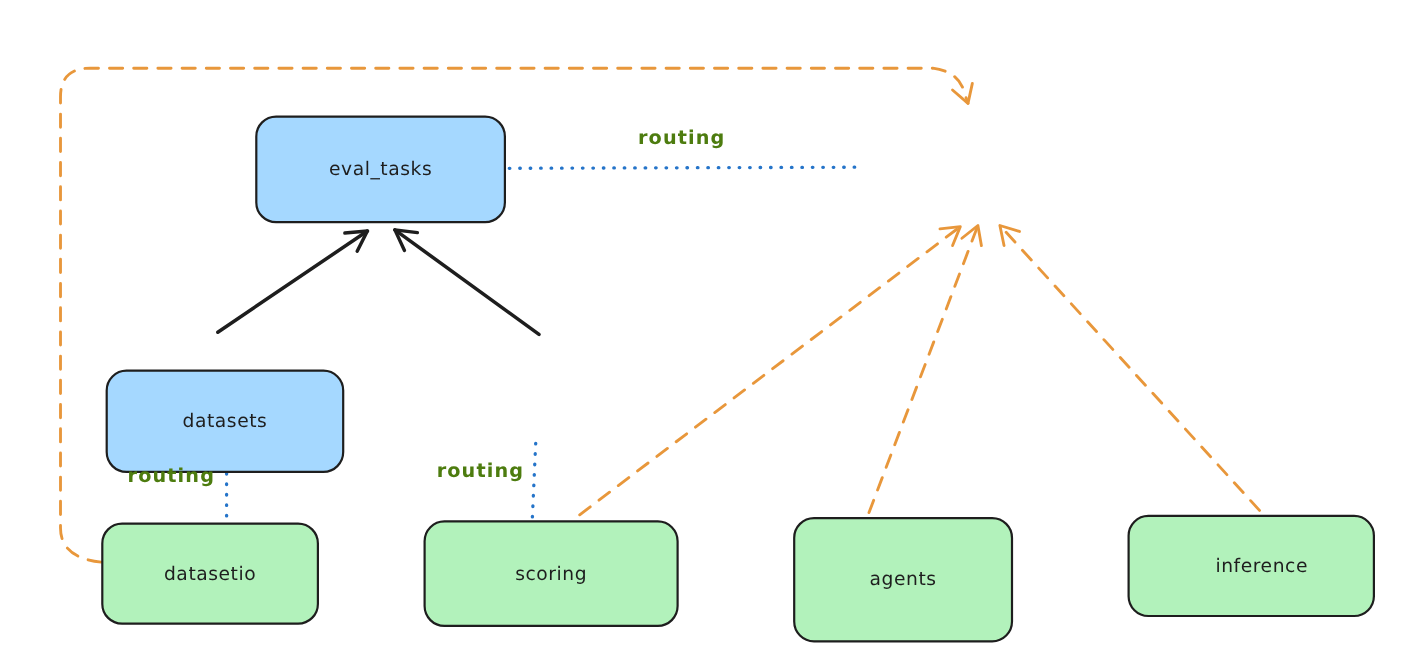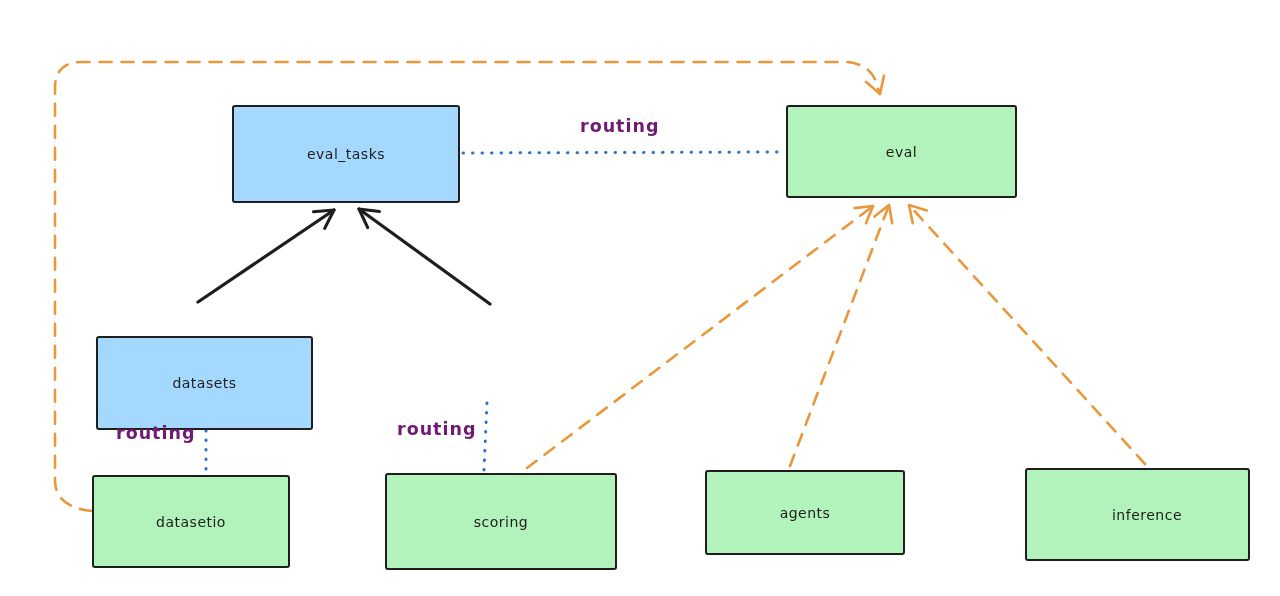--- a/index.html
+++ b/index.html
@@ -9,39 +9,39 @@
     background:#ffffff;
     font-family:"DejaVu Sans", sans-serif;
     overflow:hidden;
   }
   svg.wires{position:absolute;left:0;top:0;z-index:1;}
   .node{
     position:absolute;
     z-index:2;
     display:flex;align-items:center;justify-content:center;
     border:2.6px solid #1e1e1e;
-    border-radius:3px;
-    font-size:14px;
+    border-radius:19px;
+    font-size:17px;
     color:#1e1e1e;
     letter-spacing:0.5px;
     box-sizing:border-box;
   }
   .node.blue{background:#a5d8ff;}
   .node.green{background:#b2f2bb;}
   .node-eval-tasks{left:232px;top:105px;width:228px;height:98px;}
   .node-eval{left:786px;top:105px;width:231px;height:93px;}
   .node-datasets{left:96px;top:304px;width:217px;height:94px;margin-top:32px;}
   .node-scoring-functions{left:380px;top:305px;width:230px;height:95px;}
   .node-datasetio{left:92px;top:475px;width:198px;height:93px;}
   .node-scoring{left:385px;top:473px;width:232px;height:97px;}
-  .node-agents{left:705px;top:470px;width:200px;height:85px;}
+  .node-agents{left:721px;top:470px;width:200px;height:114px;}
   .node-inference{left:1025px;top:468px;width:225px;height:93px;padding-left:19px;}
   .edge-label{
     position:absolute;z-index:3;
-    color:#701a75;
+    color:#4d7c0f;
     font-size:17.5px;
     font-weight:bold;
     letter-spacing:1px;
   }
   .edge-label.lbl-top{left:580px;top:116px;}
   .edge-label.lbl-left{left:116px;top:423px;}
   .edge-label.lbl-mid{left:397px;top:419px;}
 </style>
 </head>
 <body>
@@ -68,23 +68,20 @@
     <path d="M 490 304 L 359 209" fill="none" stroke="#1e1e1e" stroke-width="3.2" stroke-linecap="round" marker-end="url(#arrow-black)"></path>
 
     <path d="M 463 153 L 783 152" fill="none" stroke="#2574c9" stroke-width="3" stroke-dasharray="0.5 9" stroke-linecap="round"></path>
     <path d="M 206 402 L 206 472" fill="none" stroke="#2574c9" stroke-width="3" stroke-dasharray="0.5 9" stroke-linecap="round"></path>
     <path d="M 487 403 L 484 470" fill="none" stroke="#2574c9" stroke-width="3" stroke-dasharray="0.5 9" stroke-linecap="round"></path>
   </svg>
 
   <div class="node blue node-eval-tasks">
     <span>eval_tasks</span>
   </div>
-  <div class="node green node-eval">
-    <span>eval</span>
-  </div>
   <div class="node blue node-datasets">
     <span>datasets</span>
   </div>
   <div class="node green node-datasetio">
     <span>datasetio</span>
   </div>
   <div class="node green node-scoring">
     <span>scoring</span>
   </div>
   <div class="node green node-agents">

